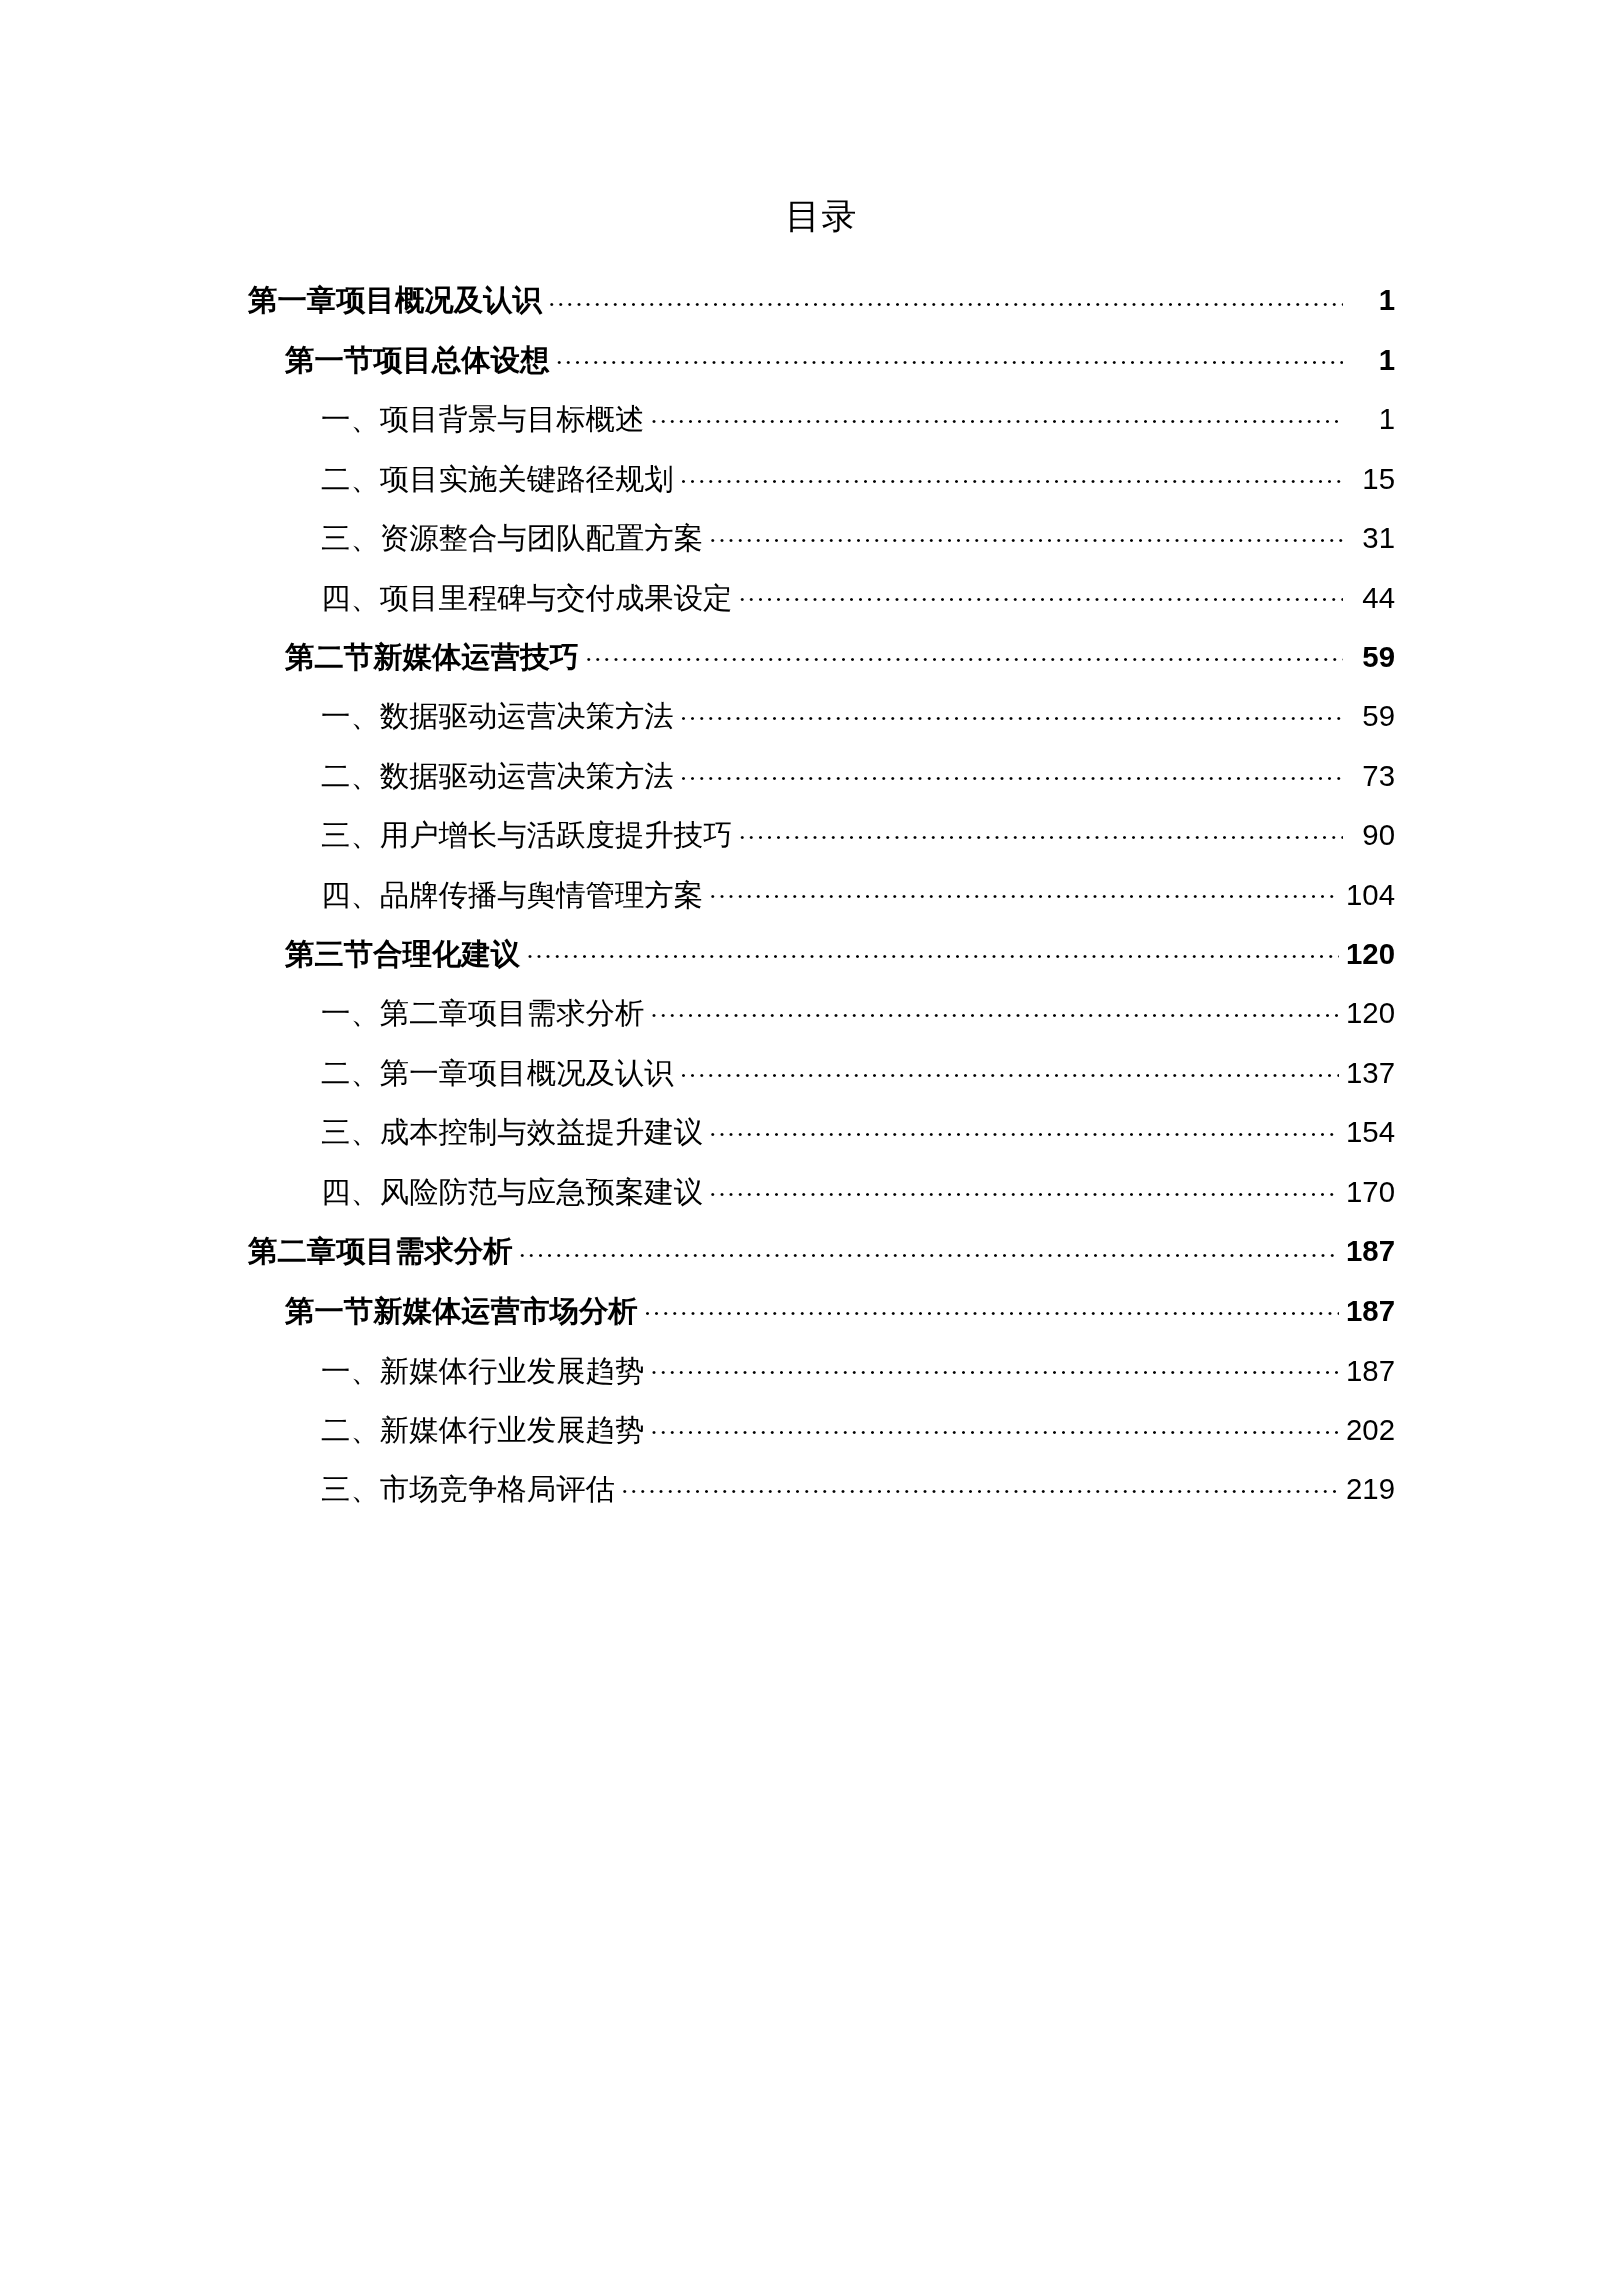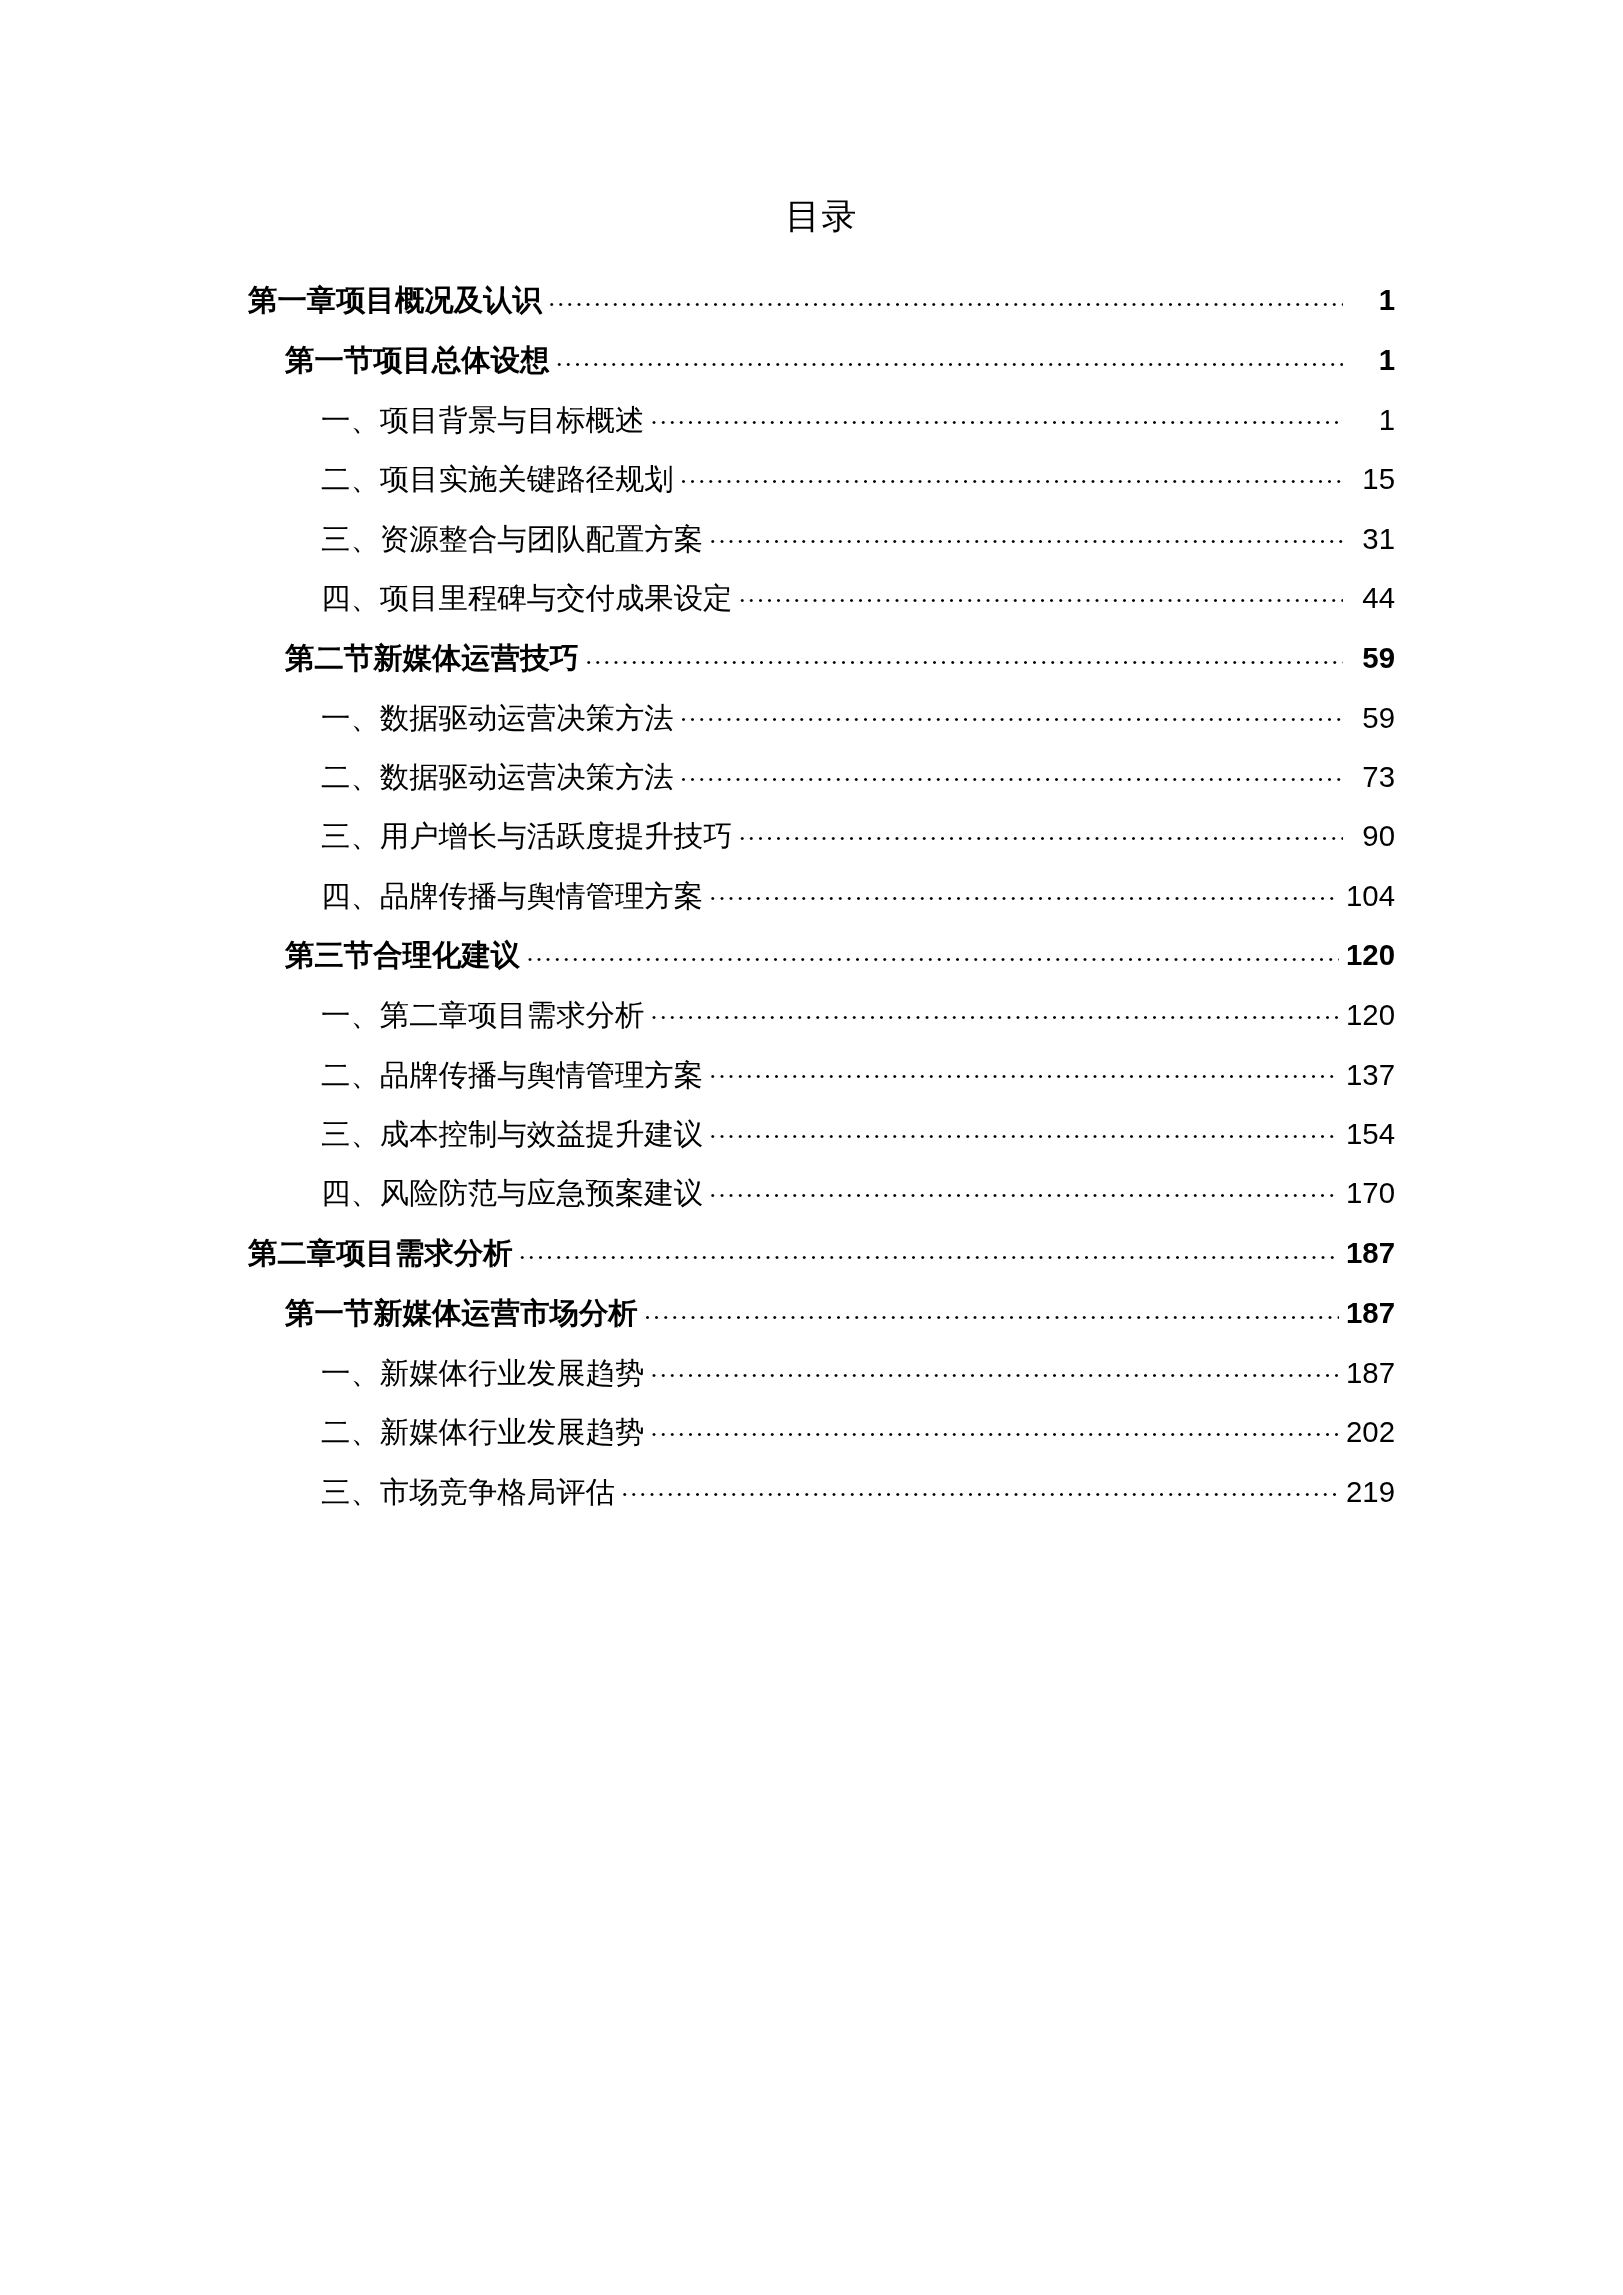--- a/index.html
+++ b/index.html
@@ -68,20 +68,21 @@
   }
   .lvl1 .dots { font-family: "Liberation Serif", serif; font-weight: normal; }
 
   
   .lvl2 {
     font-family: "Liberation Sans", "DejaVu Sans", sans-serif;
     font-weight: bold;
     font-size: 29.4px;
     padding-left: 37px;
     margin-bottom: 30px;
+    align-items: center;
   }
   .lvl2 .dots { font-family: "Liberation Serif", serif; font-weight: normal; }
 
   
   .lvl3 {
     font-family: "Liberation Sans", "DejaVu Sans", sans-serif;
     font-weight: normal;
     font-size: 29.4px;
     padding-left: 73px;
     margin-bottom: 30px;
@@ -174,21 +175,21 @@
       <span class="page-num">120</span>
     </li>
 
     <li class="toc-entry lvl3">
       <span class="label">一、第二章项目需求分析</span>
       <span class="dots">....................................................................................................................................</span>
       <span class="page-num">120</span>
     </li>
 
     <li class="toc-entry lvl3">
-      <span class="label">二、品牌传播与舆情管理方案</span>
+      <span class="label">二、第一章项目概况及认识</span>
       <span class="dots">....................................................................................................................................</span>
       <span class="page-num">137</span>
     </li>
 
     <li class="toc-entry lvl3">
       <span class="label">三、成本控制与效益提升建议</span>
       <span class="dots">....................................................................................................................................</span>
       <span class="page-num">154</span>
     </li>
 

